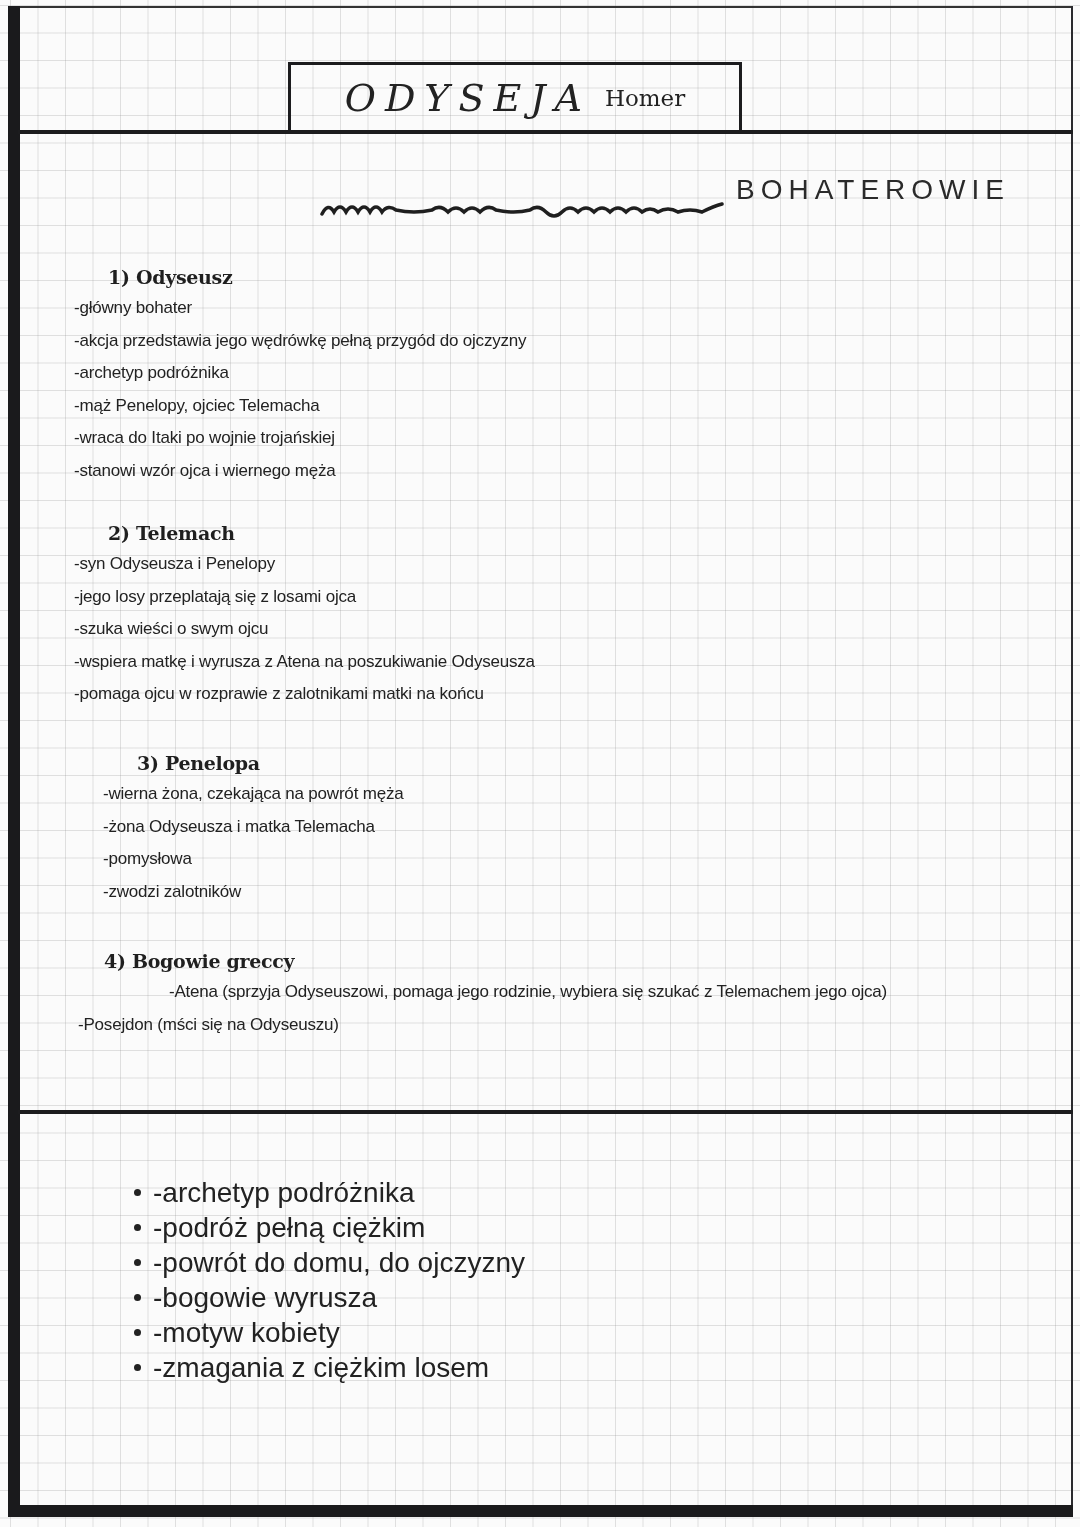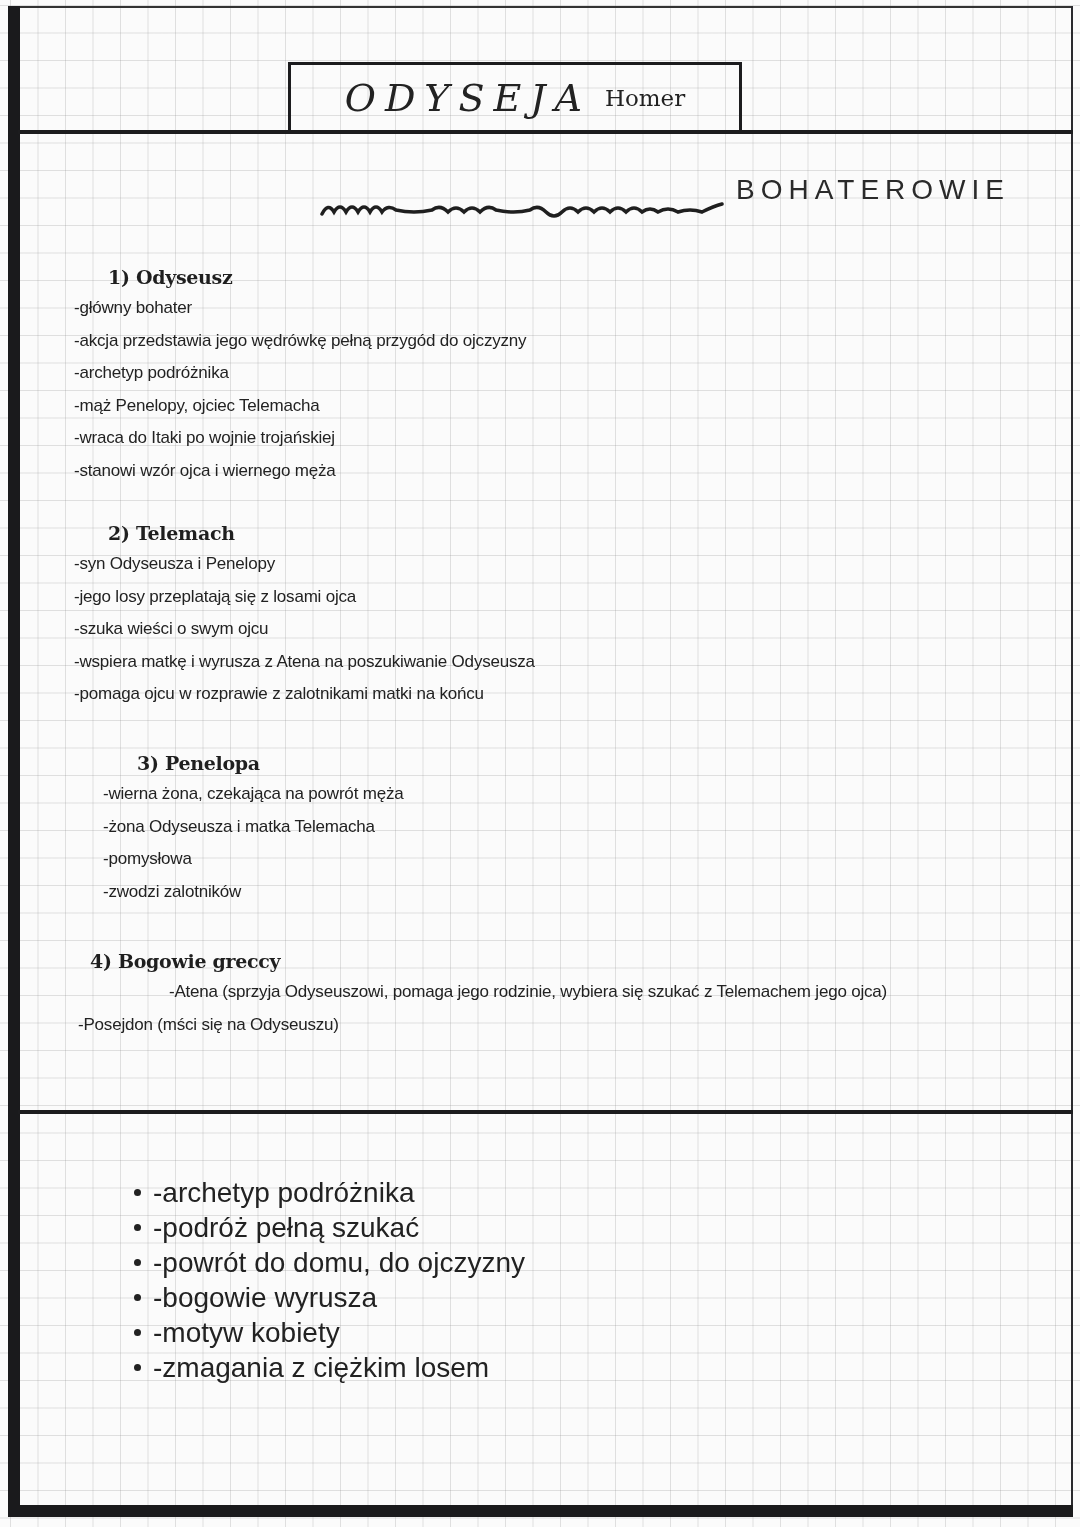--- a/index.html
+++ b/index.html
@@ -105,33 +105,33 @@
 
   <div class="block b3">
     <div class="char-title">3) Penelopa</div>
     <div class="item">-wierna żona, czekająca na powrót męża</div>
     <div class="item">-żona Odyseusza i matka Telemacha</div>
     <div class="item">-pomysłowa</div>
     <div class="item">-zwodzi zalotników</div>
   </div>
 
   <div class="block b4">
-    <div class="char-title" style="margin-left:12px">4) Bogowie greccy</div>
+    <div class="char-title" style="margin-left:26px">4) Bogowie greccy</div>
     <div class="item wrap">-Atena (sprzyja Odyseuszowi, pomaga jego rodzinie, wybiera się szukać z Telemachem jego ojca)</div>
     <div class="item">-Posejdon (mści się na Odyseuszu)</div>
   </div>
 
   <div class="motifs">
     <div class="motif">
         <span class="bullet-dot"></span>
         <span>-archetyp podróżnika</span>
       </div>
     <div class="motif">
         <span class="bullet-dot"></span>
-        <span>-podróż pełną szukać</span>
+        <span>-podróż pełną ciężkim</span>
       </div>
     <div class="motif">
         <span class="bullet-dot"></span>
         <span>-powrót do domu, do ojczyzny</span>
       </div>
     <div class="motif">
         <span class="bullet-dot"></span>
         <span>-bogowie wyrusza</span>
       </div>
     <div class="motif">

